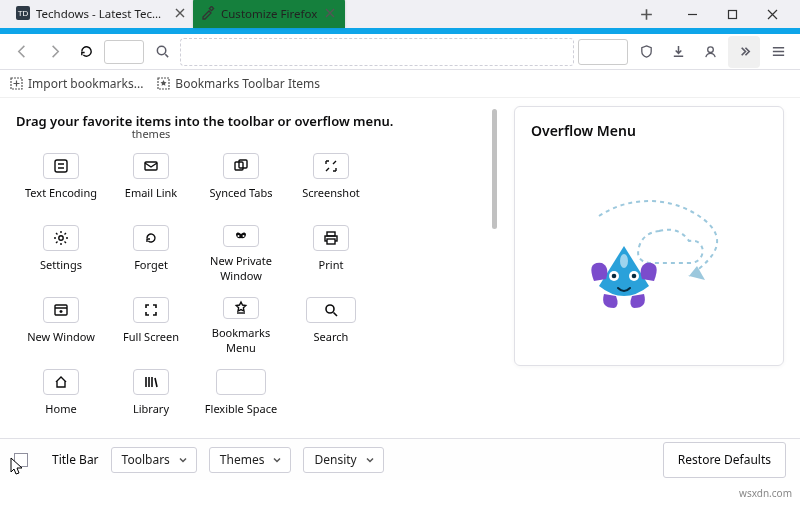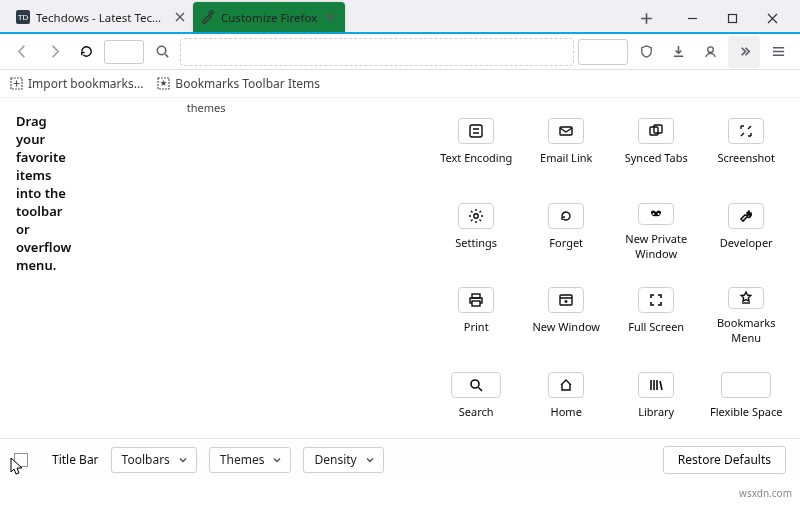--- a/index.html
+++ b/index.html
@@ -14,21 +14,21 @@
     overflow: hidden;
     position: relative;
   }
   
   .tabstrip {
     height: 34px;
     background: #f0f0f4;
     display: flex;
     align-items: flex-end;
     padding: 0 8px;
-    border-bottom: 2px solid #0ea5e9;
+    border-bottom: 6px solid #0ea5e9;
   }
   .tab {
     height: 30px;
     display: flex;
     align-items: center;
     padding: 0 8px;
     font-size: 11.5px;
     max-width: 185px;
     gap: 6px;
     color: #222;
@@ -85,21 +85,21 @@
   }
   .bmitem { display:flex; gap:5px; align-items:center; color:#444; }
   .bmitem svg { width:13px; height:13px; }
   
   .main {
     display:flex;
     padding: 8px 16px 0 16px;
     gap: 16px;
     height: 344px;
   }
-  .left { flex:1 1 auto; display:flex; flex-direction:row; }
+  .left { flex:1 1 auto; display:flex; flex-direction:column; }
   .heading { font-size:13px; font-weight:600; color:#0c0c0d; margin: 6px 0 2px; }
   .grid {
     display:grid;
     grid-template-columns: repeat(4, 90px);
     column-gap: 0;
     row-gap: 10px;
     margin-top: 8px;
   }
   .cell {
     width:90px; height:62px;
@@ -114,21 +114,21 @@
   .toprow .tcell { width:90px; text-align:center; font-size:11px; color:#444; }
   .scrolltrack {
     width: 7px; background: #fff; position:relative;
   }
   .scrollthumb { position:absolute; top:3px; width:5px; right:1px; height:120px; background:#c1c1c1; border-radius:3px; }
   
   .panel {
     flex:0 0 270px;
     border:1px solid #e0e0e6;
     border-radius: 6px;
-    padding: 14px 0;
+    padding: 14px 16px;
     height: 260px;
     display:flex; flex-direction:column;
     box-shadow: 0 1px 4px rgba(0,0,0,.04);
   }
   .panel-title { font-size:14px; font-weight:600; }
   .panel-desc { font-size:11.5px; color:#5b5b66; margin-top:4px; line-height:1.35; }
   .panel-illus { flex:1; display:flex; align-items:center; justify-content:center; }
   
   .footer {
     position:absolute;
@@ -143,21 +143,21 @@
   }
   .chk { width:14px; height:14px; border:1px solid #8f8f9d; background:#fff; display:inline-block; }
   .cursor { position:absolute; width:14px; height:18px; }
   .ddbtn {
     height:26px; padding:0 8px 0 10px;
     border:1px solid #cfcfd8; border-radius:3px; background:#fff;
     display:flex; align-items:center; gap:8px; font-size:12px; color:#222;
   }
   .ddbtn svg { width:10px;height:10px; }
   .pushbtn {
-    height:28px; padding:0 14px; border:1px solid #cfcfd8; border-radius:3px; background:#fff;
+    height:36px; padding:0 14px; border:1px solid #cfcfd8; border-radius:3px; background:#fff;
     font-size:12px; display:flex; align-items:center;
   }
   .pushbtn.primary {
     background:#0a84ff; border-color:#0a84ff; color:#fff; font-weight:500;
   }
   .pushbtn.primary.wide { padding: 0 34px; }
   .watermark {
     position:absolute; right:8px; bottom:8px; font-size:10px; color:#888;
   }
 </style>
@@ -360,28 +360,20 @@
       </div>
       <div class="cell">
         <div class="ci">
             <svg viewBox="0 0 16 16" fill="#0c0c0d">
               <path d="M3 6c1-2 3-2 5 0 2-2 4-2 5 0 0 3-2 5-5 4-3 1-5-1-5-4z"></path>
               <circle cx="5.5" cy="8" r="1" fill="#fff"></circle>
               <circle cx="10.5" cy="8" r="1" fill="#fff"></circle>
             </svg>
           </div>
         <span>New Private Window</span>
-      </div>
-      <div class="cell">
-        <div class="ci">
-            <svg viewBox="0 0 16 16" fill="none" stroke="#0c0c0d" stroke-width="1.6">
-              <path d="M11 3a3 3 0 0 1-4 4L3 11l2 2 4-4a3 3 0 0 0 4-4l-2 2-2-2 2-2z"></path>
-            </svg>
-          </div>
-        <span>Developer</span>
       </div>
 
       <div class="cell">
         <div class="ci">
             <svg viewBox="0 0 16 16" fill="none" stroke="#0c0c0d" stroke-width="1.4">
               <rect x="4" y="2" width="8" height="4"></rect>
               <rect x="2" y="6" width="12" height="5"></rect>
               <rect x="4" y="9" width="8" height="5" fill="#fff"></rect>
             </svg>
           </div>

